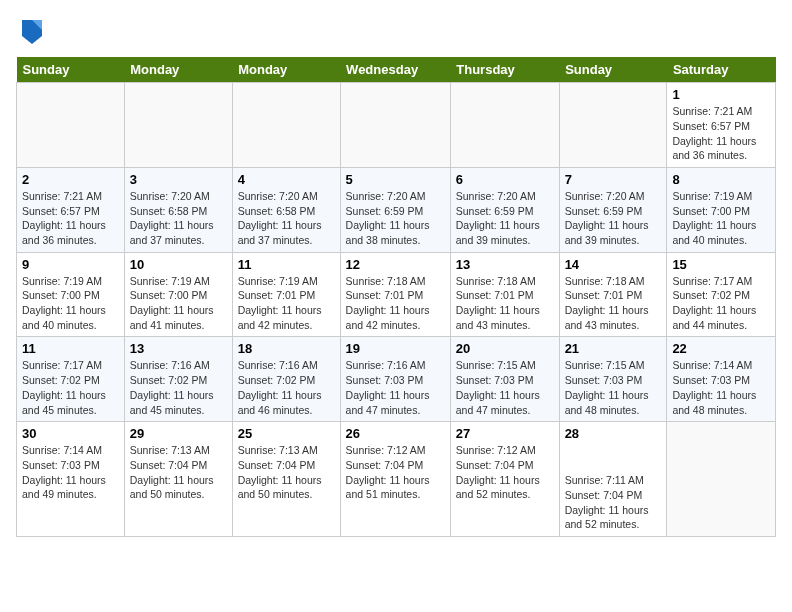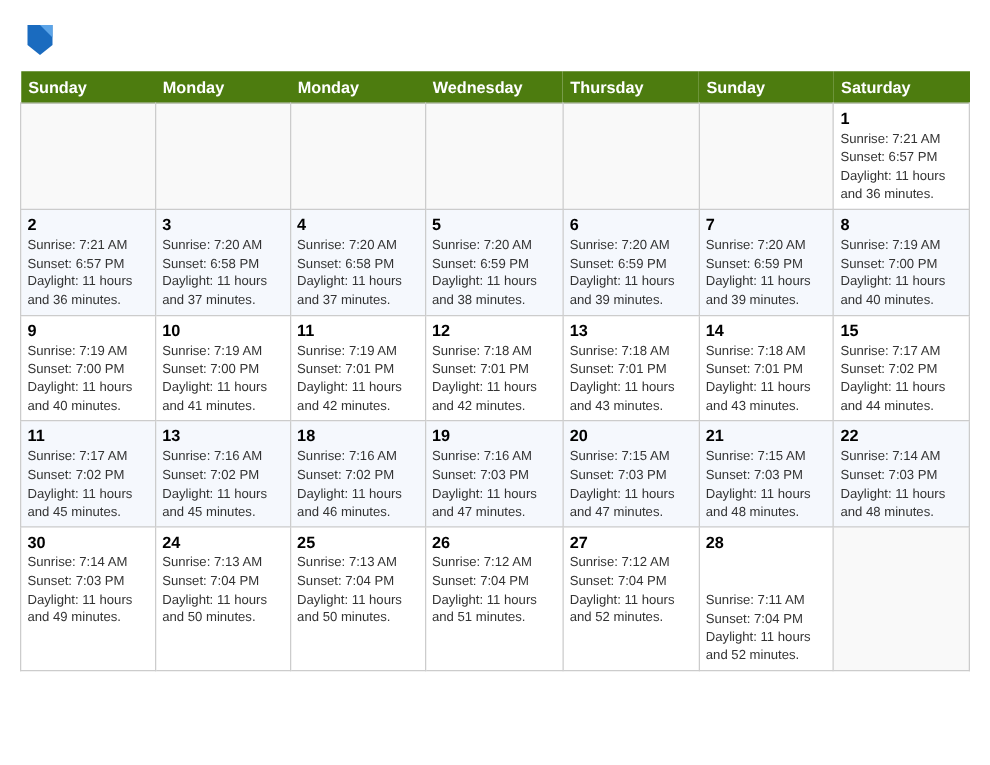--- a/index.html
+++ b/index.html
@@ -289,21 +289,21 @@
       </tr>
       <tr>
         <td>
           <span class="day-num">30</span>
           <div class="day-info" style="white-space: pre-line;">Sunrise: 7:14 AM
 Sunset: 7:03 PM
 Daylight: 11 hours
 and 49 minutes.</div>
         </td>
         <td>
-          <span class="day-num">24</span>
+          <span class="day-num">29</span>
           <div class="day-info" style="white-space: pre-line;">Sunrise: 7:13 AM
 Sunset: 7:04 PM
 Daylight: 11 hours
 and 50 minutes.</div>
         </td>
         <td>
           <span class="day-num">25</span>
           <div class="day-info" style="white-space: pre-line;">Sunrise: 7:13 AM
 Sunset: 7:04 PM
 Daylight: 11 hours

